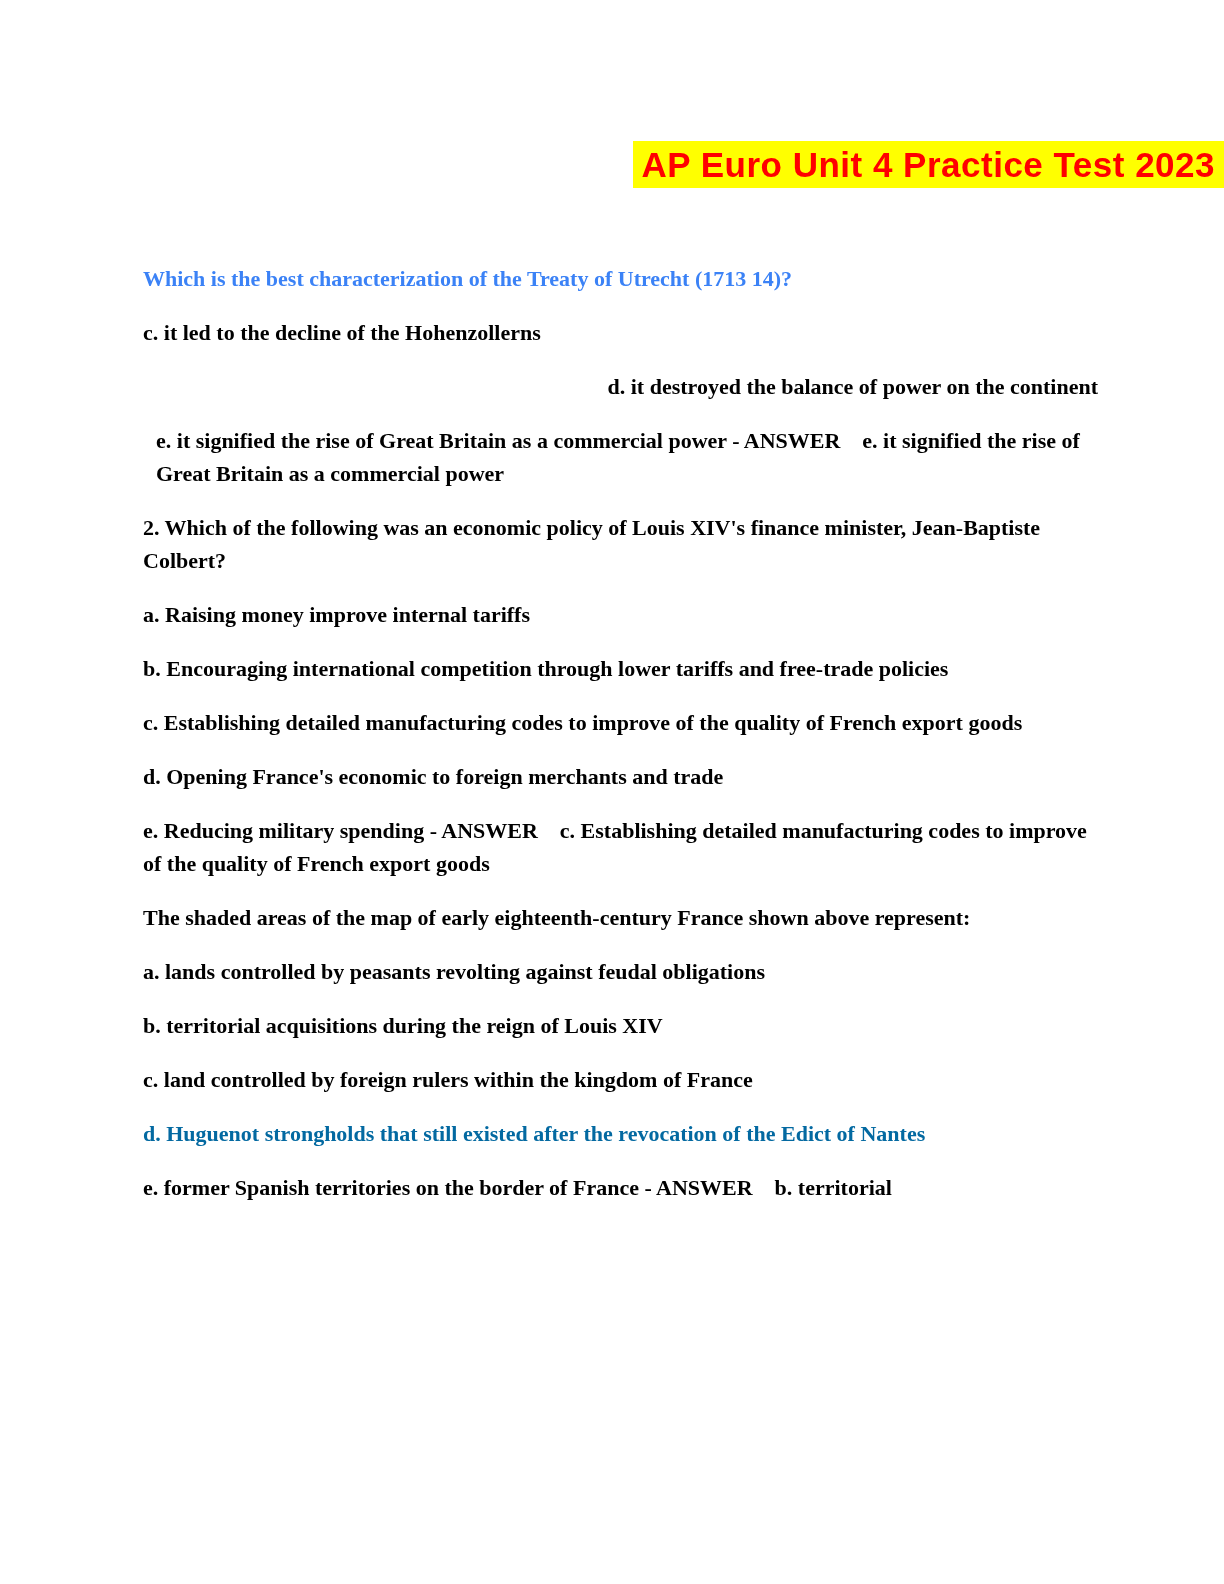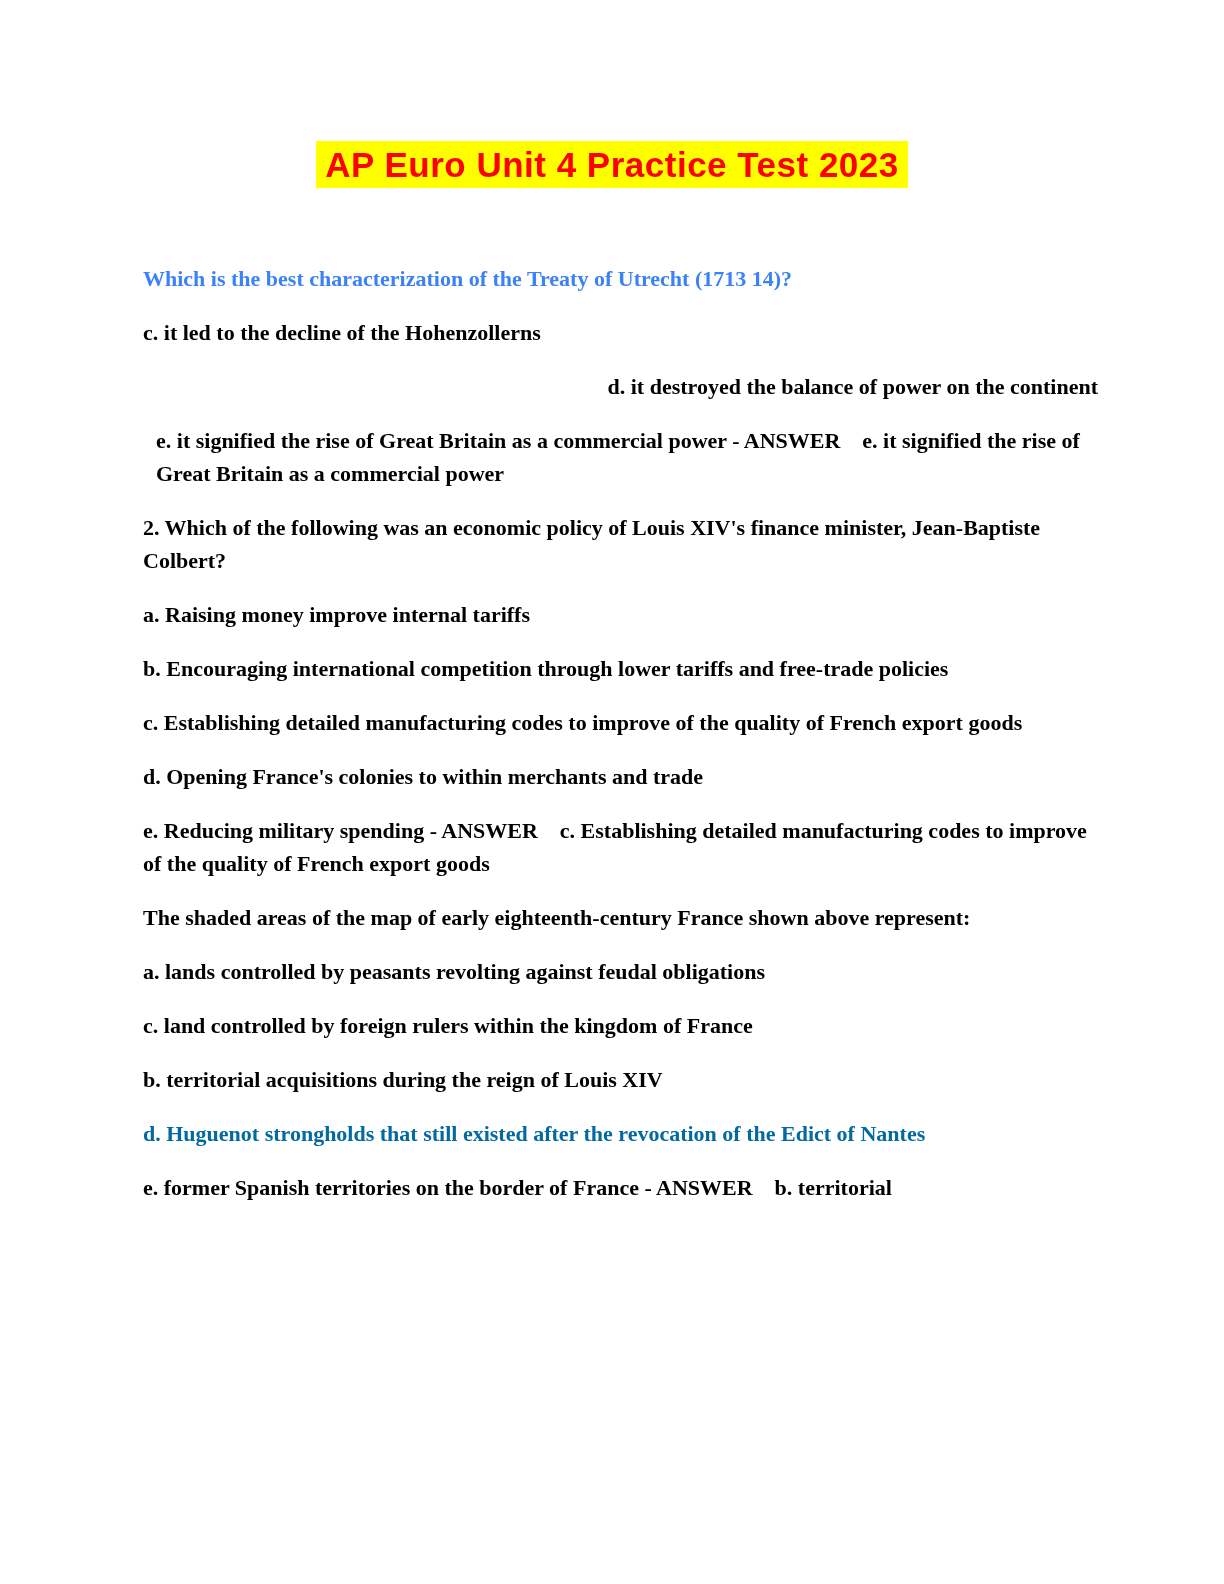--- a/index.html
+++ b/index.html
@@ -14,21 +14,21 @@
   }
   .page {
     position: relative;
     width: 1224px;
     height: 1584px;
     background: #ffffff;
     box-sizing: border-box;
     padding-top: 141px;
   }
   .title-row {
-    text-align: center;
+    text-align: right;
   }
   .doc-title {
     display: inline-block;
     font-family: "Liberation Sans", sans-serif;
     font-weight: 700;
     font-size: 35px;
     line-height: 47px;
     color: #ff0000;
     background: #ffff00;
     padding: 0 9px;
@@ -58,22 +58,22 @@
   </div>
   <div class="content">
     <p style="color: #3b82f6;">Which is the best characterization of the Treaty of Utrecht (1713 14)?</p>
     <p style="color: rgb(0, 0, 0);">c. it led to the decline of the Hohenzollerns</p>
     <p style="color: rgb(0, 0, 0); text-align: right;">d. it destroyed the balance of power on the continent</p>
     <p style="color: rgb(0, 0, 0); margin-left: 13px;">e. it signified the rise of Great Britain as a commercial power - ANSWER    e. it signified the rise of Great Britain as a commercial power</p>
     <p style="color: rgb(0, 0, 0); margin-top: 10px;">2. Which of the following was an economic policy of Louis XIV's finance minister, Jean-Baptiste Colbert?</p>
     <p style="color: rgb(0, 0, 0);">a. Raising money improve internal tariffs</p>
     <p style="color: rgb(0, 0, 0);">b. Encouraging international competition through lower tariffs and free-trade policies</p>
     <p style="color: rgb(0, 0, 0);">c. Establishing detailed manufacturing codes to improve of the quality of French export goods</p>
-    <p style="color: rgb(0, 0, 0);">d. Opening France's colonies to within merchants and trade</p>
+    <p style="color: rgb(0, 0, 0);">d. Opening France's economic to foreign merchants and trade</p>
     <p style="color: rgb(0, 0, 0);">e. Reducing military spending - ANSWER    c. Establishing detailed manufacturing codes to improve of the quality of French export goods</p>
     <p style="color: rgb(0, 0, 0);">The shaded areas of the map of early eighteenth-century France shown above represent:</p>
     <p style="color: rgb(0, 0, 0);">a. lands controlled by peasants revolting against feudal obligations</p>
+    <p style="color: rgb(0, 0, 0);">b. territorial acquisitions during the reign of Louis XIV</p>
     <p style="color: rgb(0, 0, 0);">c. land controlled by foreign rulers within the kingdom of France</p>
-    <p style="color: rgb(0, 0, 0);">b. territorial acquisitions during the reign of Louis XIV</p>
     <p style="color: #0369a1;">d. Huguenot strongholds that still existed after the revocation of the Edict of Nantes</p>
     <p style="color: rgb(0, 0, 0);">e. former Spanish territories on the border of France - ANSWER    b. territorial</p>
   </div>
 </div>
 
 </body></html>

